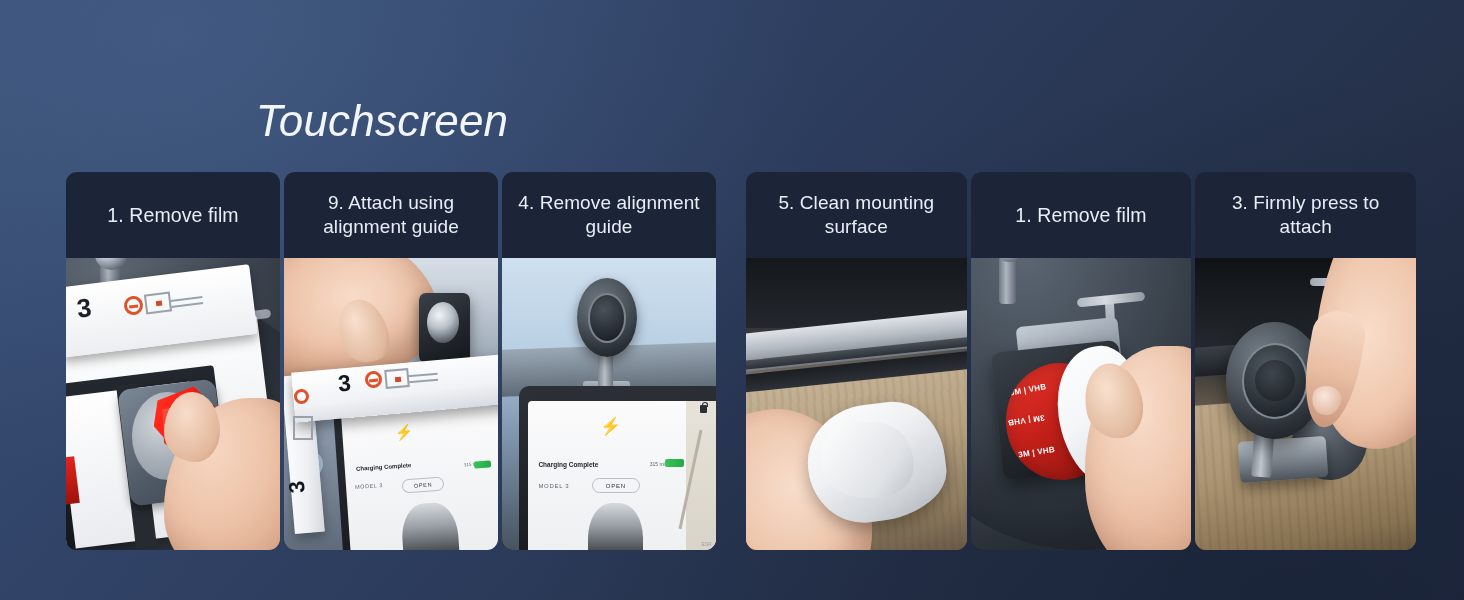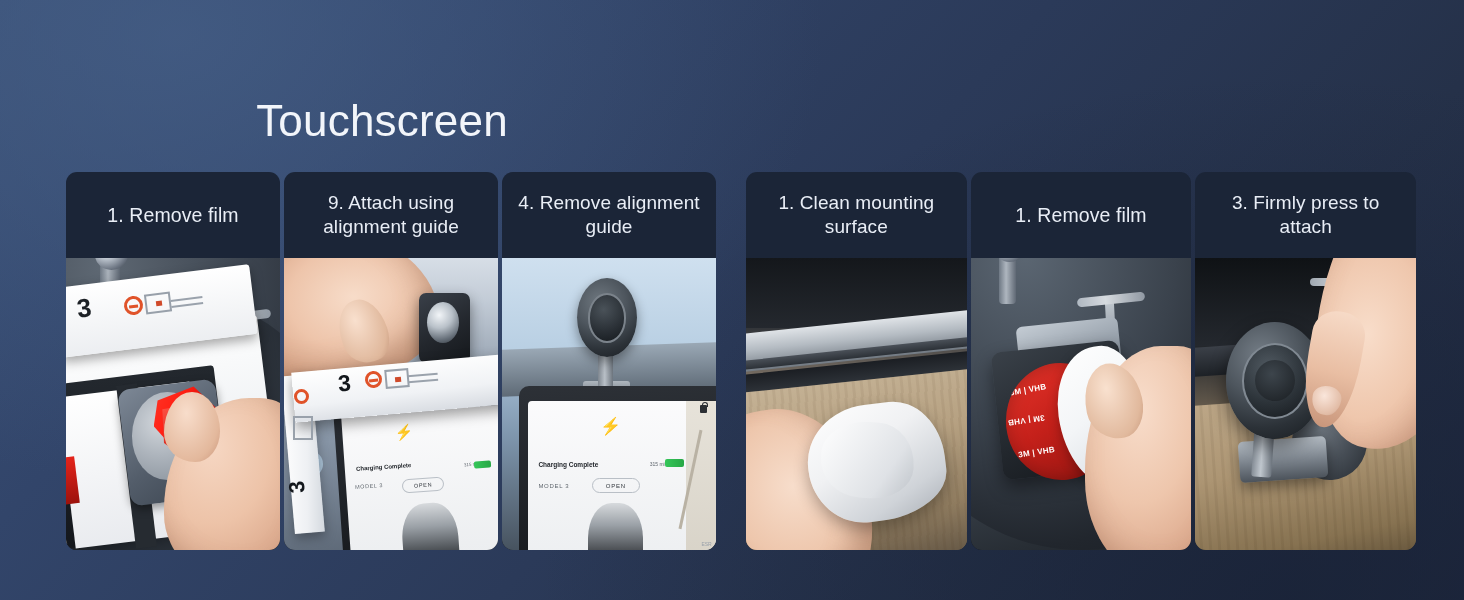--- a/index.html
+++ b/index.html
@@ -33,21 +33,21 @@
     position: absolute;
     top: 99px;
     color: #f2f5fa;
     font-size: 44px;
     font-weight: 400;
     letter-spacing: 0.2px;
     line-height: 1.0;
     text-align: center;
     white-space: nowrap;
   }
-  #title-touchscreen { left: 48px; width: 668px; }
+  #title-touchscreen { left: 48px; width: 668px; font-style: italic; }
   #title-dashboard   { left: 746px; width: 670px; }
 
   
   .group { position: absolute; top: 172px; height: 378px; display: flex; gap: 4px; }
   #group-touchscreen { left: 48px; width: 668px; padding-left: 18px; }
   #group-dashboard   { left: 746px; width: 670px; }
 
   .card {
     position: relative;
     flex: 1 1 0;
@@ -855,21 +855,21 @@
         <div class="p3-wm">ESR</div>
       </div>
     </div>
 
   </div>
 
 
   <div class="group" id="group-dashboard">
 
     <div class="card">
-      <div class="card-caption two-line">1. Clean mounting surface</div>
+      <div class="card-caption two-line">5. Clean mounting surface</div>
       <div class="photo">
         <div class="p4-bg"></div>
         <div class="p4-topdark"></div>
         <div class="p4-vent"></div>
         <div class="p4-ventline"></div>
         <div class="p4-gap"></div>
         <div class="p4-wood"></div>
         <div class="p4-hand"></div>
         <div class="p4-cloth"></div>
         <div class="p4-cloth2"></div>

